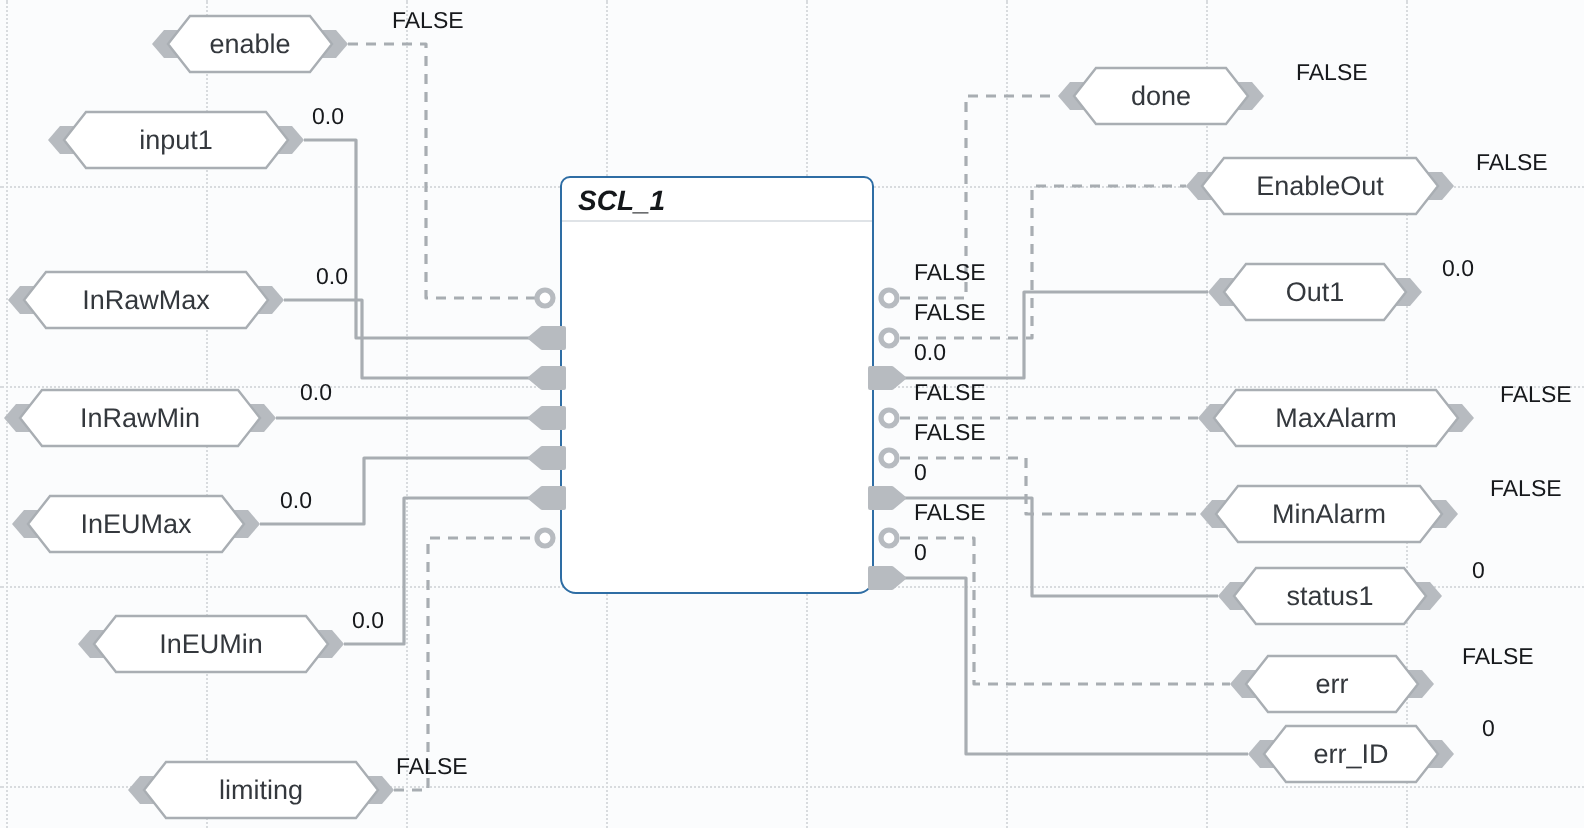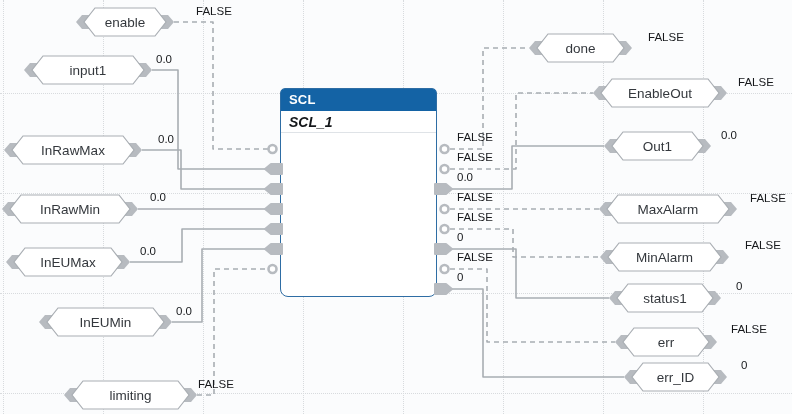--- a/index.html
+++ b/index.html
@@ -58,23 +58,20 @@
       <polyline points="450,169 516,169 516,93 593,93" fill="none" stroke="#a8adb2" stroke-width="1.6" stroke-linejoin="round" stroke-dasharray="5 4"></polyline>
       <polyline points="450,189 512,189 512,146 604,146" fill="none" stroke="#a8adb2" stroke-width="1.6" stroke-linejoin="round"></polyline>
       <polyline points="450,209 599,209" fill="none" stroke="#a8adb2" stroke-width="1.6" stroke-linejoin="round" stroke-dasharray="5 4"></polyline>
       <polyline points="450,229 513,229 513,257 600,257" fill="none" stroke="#a8adb2" stroke-width="1.6" stroke-linejoin="round" stroke-dasharray="5 4"></polyline>
       <polyline points="450,249 516,249 516,298 609,298" fill="none" stroke="#a8adb2" stroke-width="1.6" stroke-linejoin="round"></polyline>
       <polyline points="450,269 487,269 487,342 615,342" fill="none" stroke="#a8adb2" stroke-width="1.6" stroke-linejoin="round" stroke-dasharray="5 4"></polyline>
       <polyline points="450,289 483,289 483,377 624,377" fill="none" stroke="#a8adb2" stroke-width="1.6" stroke-linejoin="round"></polyline>
     </svg>
 
   <div id="block">
-    <div class="hdr">
-      <span>SCL</span>
-    </div>
     <div class="nm">SCL_1</div>
     <div class="rows" id="blockRows">
         <div class="row">
           <span></span>
           <span></span>
         </div>
         <div class="row">
           <span></span>
           <span></span>
         </div>

